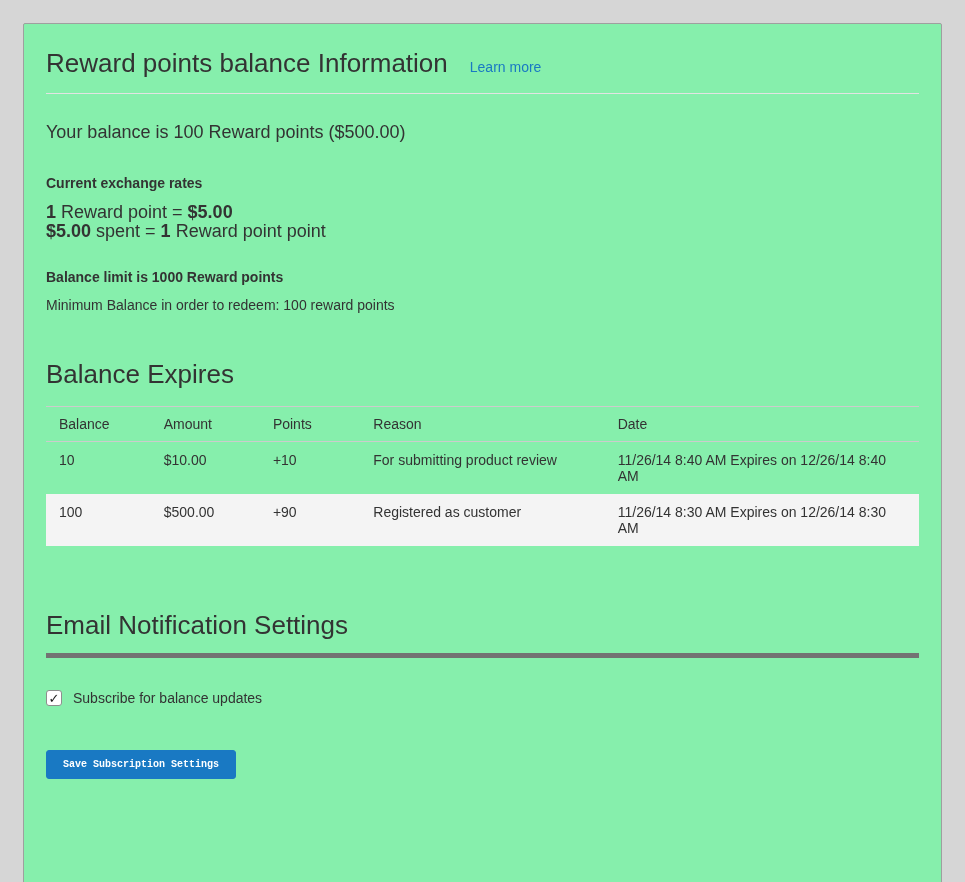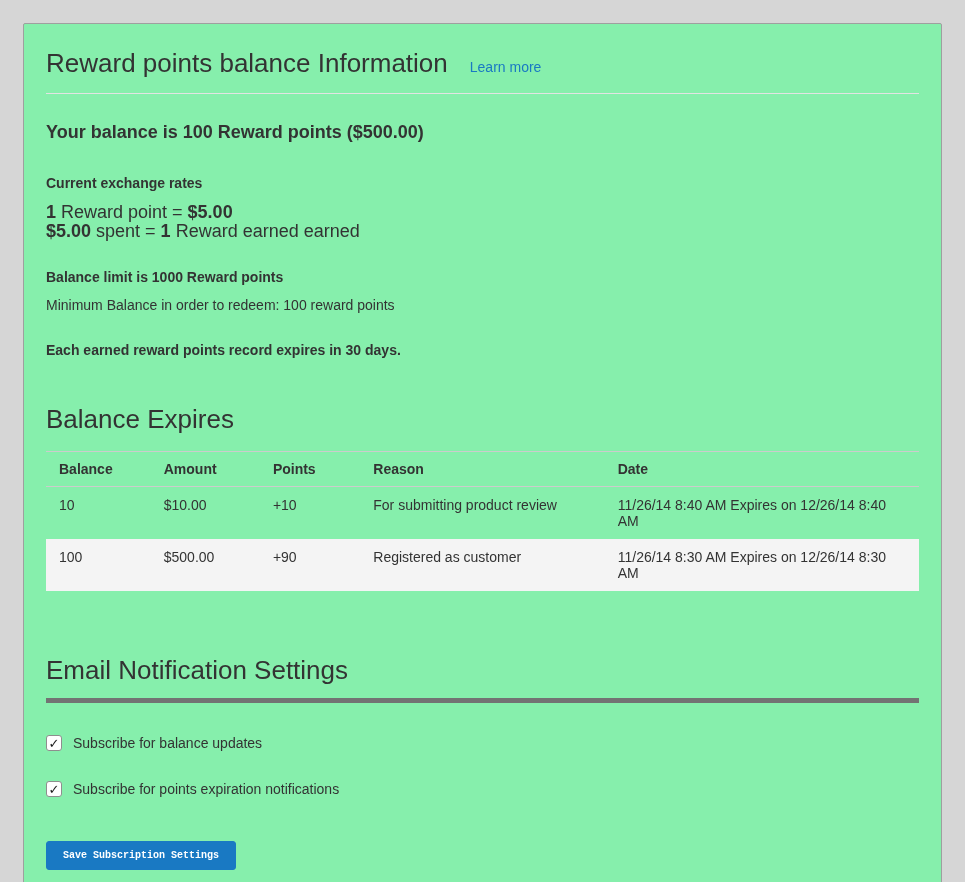--- a/index.html
+++ b/index.html
@@ -37,21 +37,21 @@
     font-size: 14px;
     color: #1979c3;
     text-decoration: none;
     cursor: pointer;
   }
 
   
   .balance-summary {
     font-size: 18px;
     margin: 28px 0 0 0;
-    font-weight: 700;
+    font-weight: 400;
   }
   .subheading {
     font-size: 14px;
     font-weight: 700;
     margin: 32px 0 0 0;
   }
   .rates {
     margin-top: 12px;
     font-size: 18px;
     line-height: 18.5px;
@@ -78,21 +78,21 @@
 
   
   table.history {
     width: 100%;
     border-collapse: collapse;
     font-size: 14px;
     table-layout: fixed;
   }
   table.history thead th {
     text-align: left;
-    font-weight: 700;
+    font-weight: 400;
     padding: 9px 10px 9px 13px;
     border-top: 1px solid #cccccc;
     border-bottom: 1px solid #cccccc;
   }
   table.history tbody td {
     padding: 10px 10px 10px 13px;
     vertical-align: top;
   }
   table.history tbody tr:nth-child(even) { background: #f4f4f4; }
   col.c-balance { width: 12%; }
@@ -157,29 +157,28 @@
     <a class="learn-more">Learn more</a>
   </div>
 
   
   <p class="balance-summary">Your balance is 100 Reward points ($500.00)</p>
 
   
   <p class="subheading">Current exchange rates</p>
   <div class="rates">
     <p><strong>1</strong><span> Reward point = </span><strong>$5.00</strong></p>
-    <p><strong>$5.00</strong><span> spent = </span><strong>1</strong><span> Reward earned earned</span></p>
+    <p><strong>$5.00</strong><span> spent = </span><strong>1</strong><span> Reward point point</span></p>
   </div>
 
   
   <p class="subheading" style="margin-top:29px;">Balance limit is 1000 Reward points</p>
   <p class="note">Minimum Balance in order to redeem: 100 reward points</p>
 
   
-  <p class="subheading" style="margin-top:29px;">Each earned reward points record expires in 30 days.</p>
 
   
   <h2 class="section-heading">Balance Expires</h2>
 
   <table class="history">
     <colgroup>
       <col class="c-balance">
         <col class="c-amount">
         <col class="c-points">
         <col class="c-reason">
@@ -213,20 +212,16 @@
   </table>
 
   
   <h2 class="section-heading with-rule" style="margin-top:64px;">Email Notification Settings</h2>
 
   <div class="check-row">
     <span class="checkbox checked"></span>
     <span class="check-label">Subscribe for balance updates</span>
   </div>
 
-  <div class="check-row">
-    <span class="checkbox checked"></span>
-    <span class="check-label">Subscribe for points expiration notifications</span>
-  </div>
 
   <button class="save-btn">Save Subscription Settings</button>
 
 </div>
 
 </body></html>

